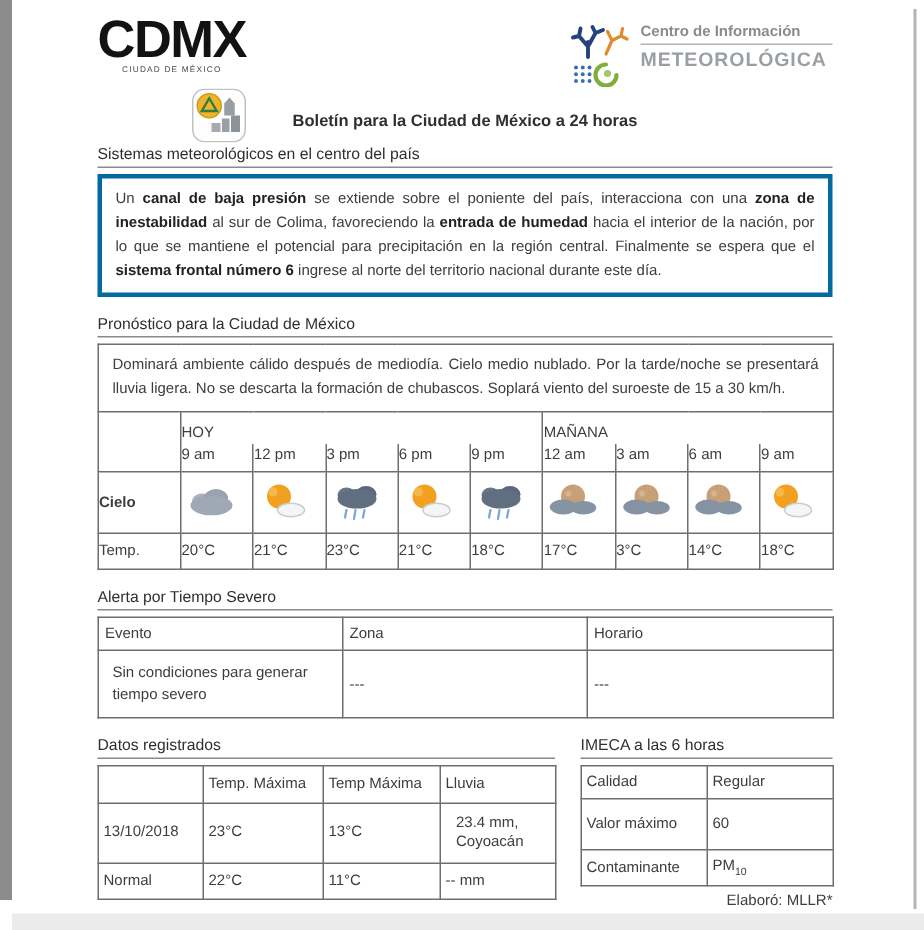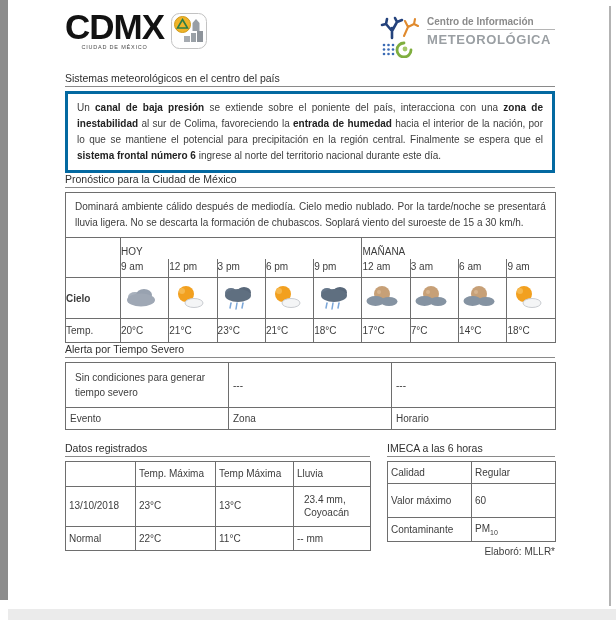--- a/index.html
+++ b/index.html
@@ -13,39 +13,39 @@
     font-size:10px;
   }
   .edge-left  { position:absolute; left:0; top:0; width:8px; height:600px; background:#8c8c8c; }
   .edge-right { position:absolute; left:609px; top:6px; width:2px; height:600px; background:#b3b3b3; }
   .edge-bottom{ position:absolute; left:8px; top:609px; width:608px; height:11px; background:#ebebeb; }
 
   .content { position:absolute; left:65px; top:8px; width:490px; }
 
   
   .hdr { display:flex; justify-content:space-between; align-items:flex-start; margin-top:2px; height:52px; }
-  .cdmx { display:flex; align-items:center; gap:7px; }
+  .cdmx { display:flex; align-items:flex-end; gap:7px;flex-direction:column; }
   .cdmx-textcol { text-align:center; }
   .cdmx-word { font-size:35px; font-weight:bold; letter-spacing:-1px; color:#121212; line-height:0.95; }
   .cdmx-sub  { font-size:5.5px; letter-spacing:0.8px; color:#4a4a4a; margin-top:1px; }
   .cdmx-badge { margin-top:2px; }
 
   .cim { display:flex; align-items:flex-start; gap:6px; margin-top:6px; }
   .cim-textcol { width:128px; }
   .cim-line1 { font-size:10px; font-weight:bold; color:#8b8b8b; padding-bottom:2px; border-bottom:1px solid #b5b5b5; }
   .cim-line2 { font-size:13px; font-weight:bold; color:#9a9fa3; letter-spacing:0.6px; margin-top:2px; }
 
   
   .doc-title { text-align:center; font-weight:bold; font-size:11px; color:#2f2f2f; margin-top:13px; }
   .doc-date  { text-align:right; font-size:10px; margin-top:7px; }
 
   
   .sec-head { font-weight:normal; font-size:10.5px; color:#2f2f2f;
               border-bottom:1px solid #8a8a8a; padding-bottom:2px; }
-  .mt10 { margin-top:10px; } .mt12 { margin-top:0; }
+  .mt10 { margin-top:10px; } .mt12 { margin-top:12px; }
 
   .para-box { border:3px solid #0369a1; padding:6px 9px; text-align:justify;
               line-height:1.6; margin-top:4px; }
   .para-box b, .fc-summary b { color:#222; }
 
   
   table { border-collapse:collapse; table-layout:fixed; }
   td { border:1px solid #6e6e6e; text-align:left; vertical-align:middle; font-size:10px; }
   .fc-table { width:490px; margin-top:4px; }
   .fc-summary { text-align:justify; padding:6px 9px; line-height:1.6; }
@@ -125,20 +125,21 @@
           <circle cx="26" cy="33" r="2.4" fill="#a5c86a"></circle>
         </svg>
       </span>
       <div class="cim-textcol">
         <div class="cim-line1">Centro de Información</div>
         <div class="cim-line2">METEOROLÓGICA</div>
       </div>
     </div>
   </div>
 
+  <div class="doc-title">Boletín para la Ciudad de México a 24 horas</div>
 
   <div class="sec-head mt10">Sistemas meteorológicos en el centro del país</div>
   <div class="para-box"><span>Un </span><b>canal de baja presión</b><span> se extiende sobre el poniente del país, interacciona con una </span><b>zona de inestabilidad</b><span> al sur de Colima, favoreciendo la </span><b>entrada de humedad</b><span> hacia el interior de la nación, por lo que se mantiene el potencial para precipitación en la región central. Finalmente se espera que el </span><b>sistema frontal número 6</b><span> ingrese al norte del territorio nacional durante este día.</span></div>
 
   <div class="sec-head mt12">Pronóstico para la Ciudad de México</div>
   <table class="fc-table">
     <colgroup>
       <col style="width:55px">
       <col span="9" style="width:48.3px">
     </colgroup>
@@ -224,44 +225,44 @@
               </svg></span></td>
     </tr>
     <tr class="fc-temp">
       <td class="lbl-cell">Temp.</td>
       <td>20°C</td>
       <td>21°C</td>
       <td>23°C</td>
       <td>21°C</td>
       <td>18°C</td>
       <td>17°C</td>
-      <td>7°C</td>
+      <td>3°C</td>
       <td>14°C</td>
       <td>18°C</td>
     </tr>
   </tbody>
     </table>
 
   <div class="sec-head mt12">Alerta por Tiempo Severo</div>
   <table class="al-table">
     <colgroup>
         <col style="width:163px">
         <col style="width:163px">
         <col style="width:164px">
       </colgroup>
     <tbody>
         <tr>
+      <td>Evento</td>
+      <td>Zona</td>
+      <td>Horario</td>
+    </tr>
+    <tr>
       <td class="al-evento" style="height:34px">Sin condiciones para generar tiempo severo</td>
       <td>---</td>
       <td>---</td>
-    </tr>
-    <tr>
-      <td>Evento</td>
-      <td>Zona</td>
-      <td>Horario</td>
     </tr>
   </tbody>
     </table>
 
   <div class="bottom">
     <div class="bcol-left">
       <div class="sec-head">Datos registrados</div>
       <table class="dr-table">
         <colgroup>
             <col style="width:70px">

